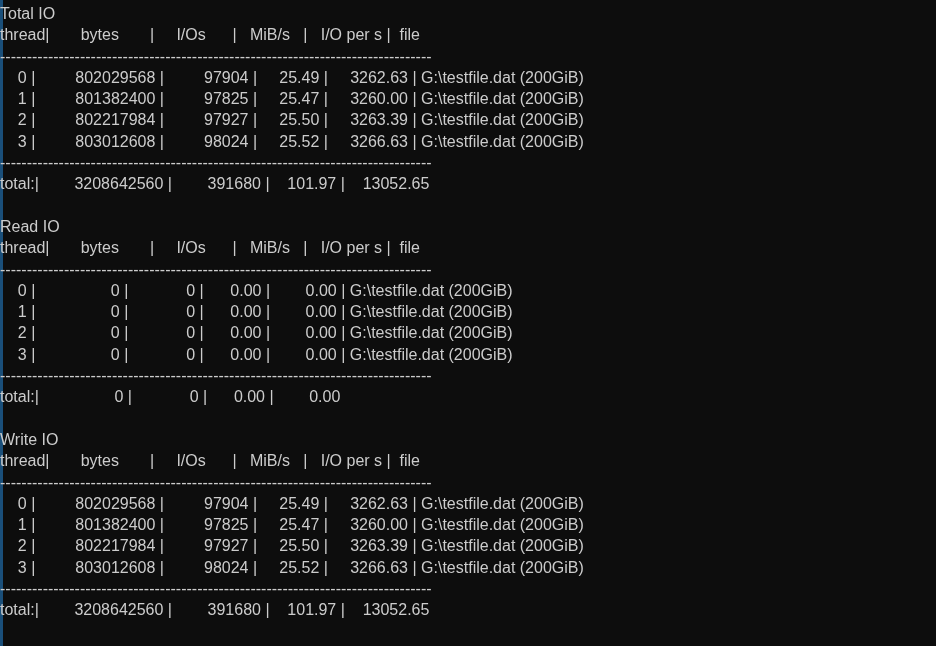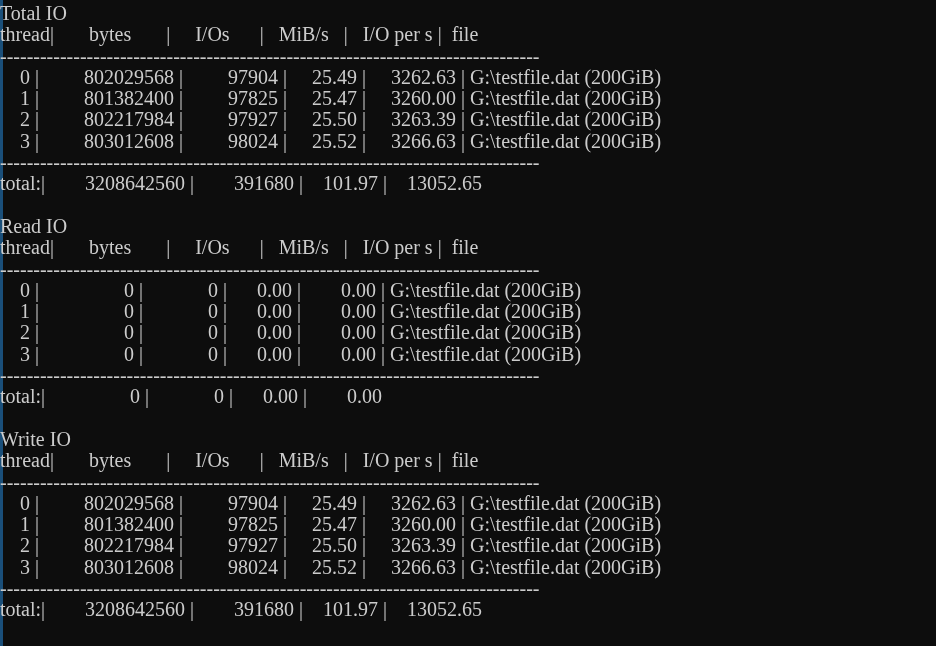--- a/index.html
+++ b/index.html
@@ -33,22 +33,22 @@
     line-height: 21.3px;
     color: #cccccc;
     white-space: pre;
     letter-spacing: 0px;
     -webkit-font-smoothing: antialiased;
   }
   .line {
     white-space: pre;
     display: block;
     height: 21.3px;
-    font-family: Liberation Serif, serif;
-    font-size: 20px;
+    font-family: Liberation Sans, sans-serif;
+    font-size: 16px;
     color: #cccccc;
   }
   .line.blank {
     color: transparent;
   }
   .sep {
     color: #cccccc;
   }
 </style>
 </head>

